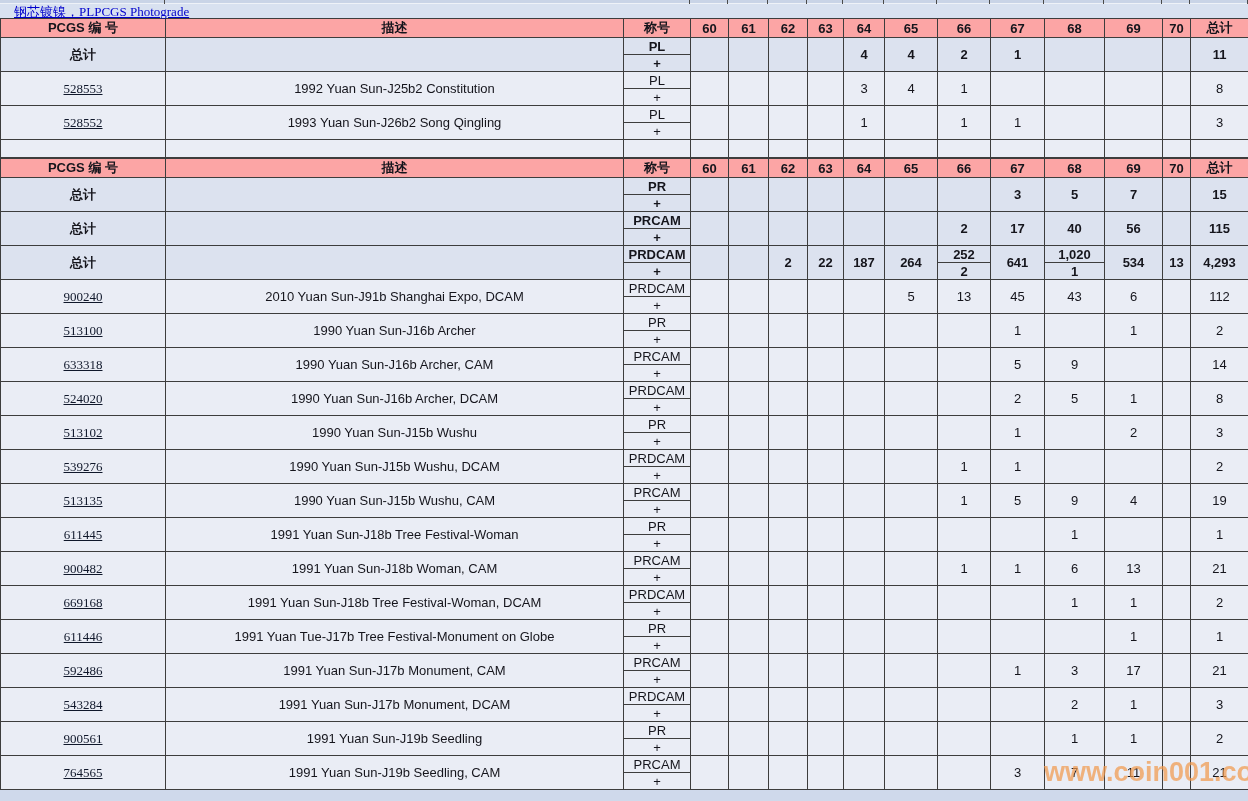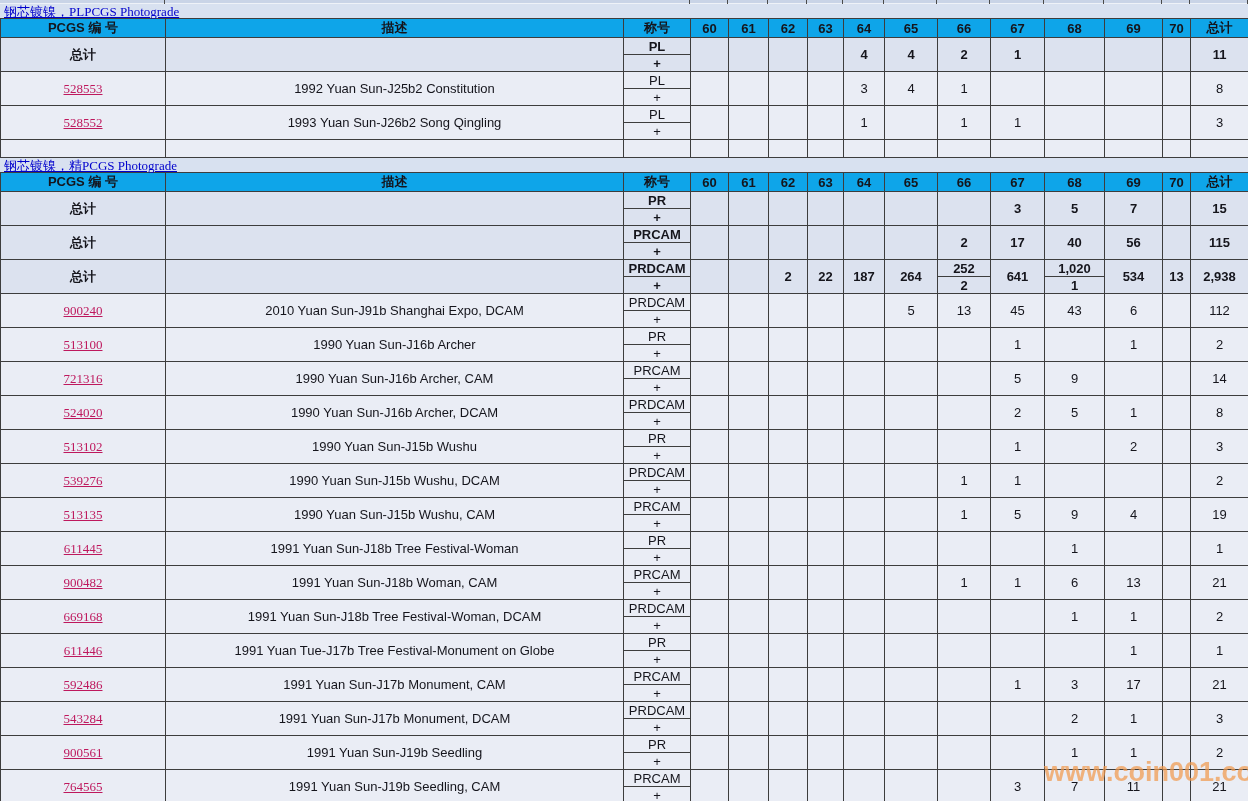--- a/index.html
+++ b/index.html
@@ -14,21 +14,21 @@
     height: 4px; width: 1248px;
     background: #c9d4e7;
     border-bottom: 1px solid #eef2f8;
     position: relative;
   }
   .top-strip .tick {
     position: absolute; top: 0; width: 1px; height: 4px; background: #4a4a4a;
   }
   .link-band {
     height: 14px; line-height: 13px;
-    padding-left: 4px;
+    padding-left: 14px;
     background: #d8e1f0;
     white-space: nowrap;
   }
   .link-band a {
     font-family: "Liberation Serif", serif;
     font-size: 13px;
     color: #0000cc;
     text-decoration: underline;
     cursor: pointer;
   }
@@ -39,33 +39,33 @@
     background: #eaedf5;
   }
   table.pop td, table.pop th {
     border: 1px solid #3d3d3d;
     text-align: center;
     vertical-align: middle;
     overflow: hidden;
     white-space: nowrap;
     color: #15151c;
   }
-  tr.header-row { height: 17px; background: #0ea5e9; padding-left: 32px; }
+  tr.header-row { height: 17px; background: #fca5a5; padding-left: 32px; }
   tr.header-row th { font-size: 13px; font-weight: bold; }
   tr.sub { height: 17px; }
   tr.spacer-row { height: 18px; background: #eaedf5; }
   tr.logical-top td, tr.logical-bottom td { font-size: 13px; }
   .row-data  { background: #eaedf5; }
   .row-total { background: #dce2ef; }
   .row-total td { font-weight: bold; }
   td.c-desc { font-size: 12px; }
   td.c-id a {
     font-family: "Liberation Serif", serif;
     font-size: 13px;
-    color: #be185d;
+    color: #0f172a;
     text-decoration: underline;
     cursor: pointer;
   }
   td.sub-top    { border-bottom: 1px solid #9aa2b0; }
   td.sub-bottom { border-top: 1px solid #9aa2b0; }
   td.c-plus { font-size: 12px; }
   .watermark {
     position: absolute;
     left: 1044px; top: 757px;
     font-size: 27px;
@@ -207,21 +207,20 @@
           <td></td>
           <td></td>
           <td></td>
           <td></td>
           <td></td>
           <td></td>
           <td></td>
         </tr>
       </tbody>
     </table>
-    <div class="link-band"><a>钢芯镀镍，精PCGS Photograde</a></div>
     <table class="pop">
       <colgroup>
         <col style="width: 165px;">
         <col style="width: 458px;">
         <col style="width: 67px;">
         <col style="width: 38px;">
         <col style="width: 40px;">
         <col style="width: 39px;">
         <col style="width: 36px;">
         <col style="width: 41px;">
@@ -301,21 +300,21 @@
           <td class="c-val" rowspan="2"></td>
           <td class="c-val" rowspan="2">2</td>
           <td class="c-val" rowspan="2">22</td>
           <td class="c-val" rowspan="2">187</td>
           <td class="c-val" rowspan="2">264</td>
           <td class="c-val sub-top">252</td>
           <td class="c-val" rowspan="2">641</td>
           <td class="c-val sub-top">1,020</td>
           <td class="c-val" rowspan="2">534</td>
           <td class="c-val" rowspan="2">13</td>
-          <td class="c-total" rowspan="2">2,938</td>
+          <td class="c-total" rowspan="2">4,293</td>
         </tr>
         <tr class="sub logical-bottom row-total">
           <td class="c-plus sub-bottom">+</td>
           <td class="c-val sub-bottom">2</td>
           <td class="c-val sub-bottom">1</td>
         </tr>
         <tr class="sub logical-top row-data">
           <td class="c-id" rowspan="2"><a>900240</a></td>
           <td class="c-desc" rowspan="2">2010 Yuan Sun-J91b Shanghai Expo, DCAM</td>
           <td class="c-desig sub-top">PRDCAM</td>
@@ -349,21 +348,21 @@
           <td class="c-val" rowspan="2">1</td>
           <td class="c-val" rowspan="2"></td>
           <td class="c-val" rowspan="2">1</td>
           <td class="c-val" rowspan="2"></td>
           <td class="c-total" rowspan="2">2</td>
         </tr>
         <tr class="sub logical-bottom row-data">
           <td class="c-plus sub-bottom">+</td>
         </tr>
         <tr class="sub logical-top row-data">
-          <td class="c-id" rowspan="2"><a>721316</a></td>
+          <td class="c-id" rowspan="2"><a>633318</a></td>
           <td class="c-desc" rowspan="2">1990 Yuan Sun-J16b Archer, CAM</td>
           <td class="c-desig sub-top">PRCAM</td>
           <td class="c-val" rowspan="2"></td>
           <td class="c-val" rowspan="2"></td>
           <td class="c-val" rowspan="2"></td>
           <td class="c-val" rowspan="2"></td>
           <td class="c-val" rowspan="2"></td>
           <td class="c-val" rowspan="2"></td>
           <td class="c-val" rowspan="2"></td>
           <td class="c-val" rowspan="2">5</td>

